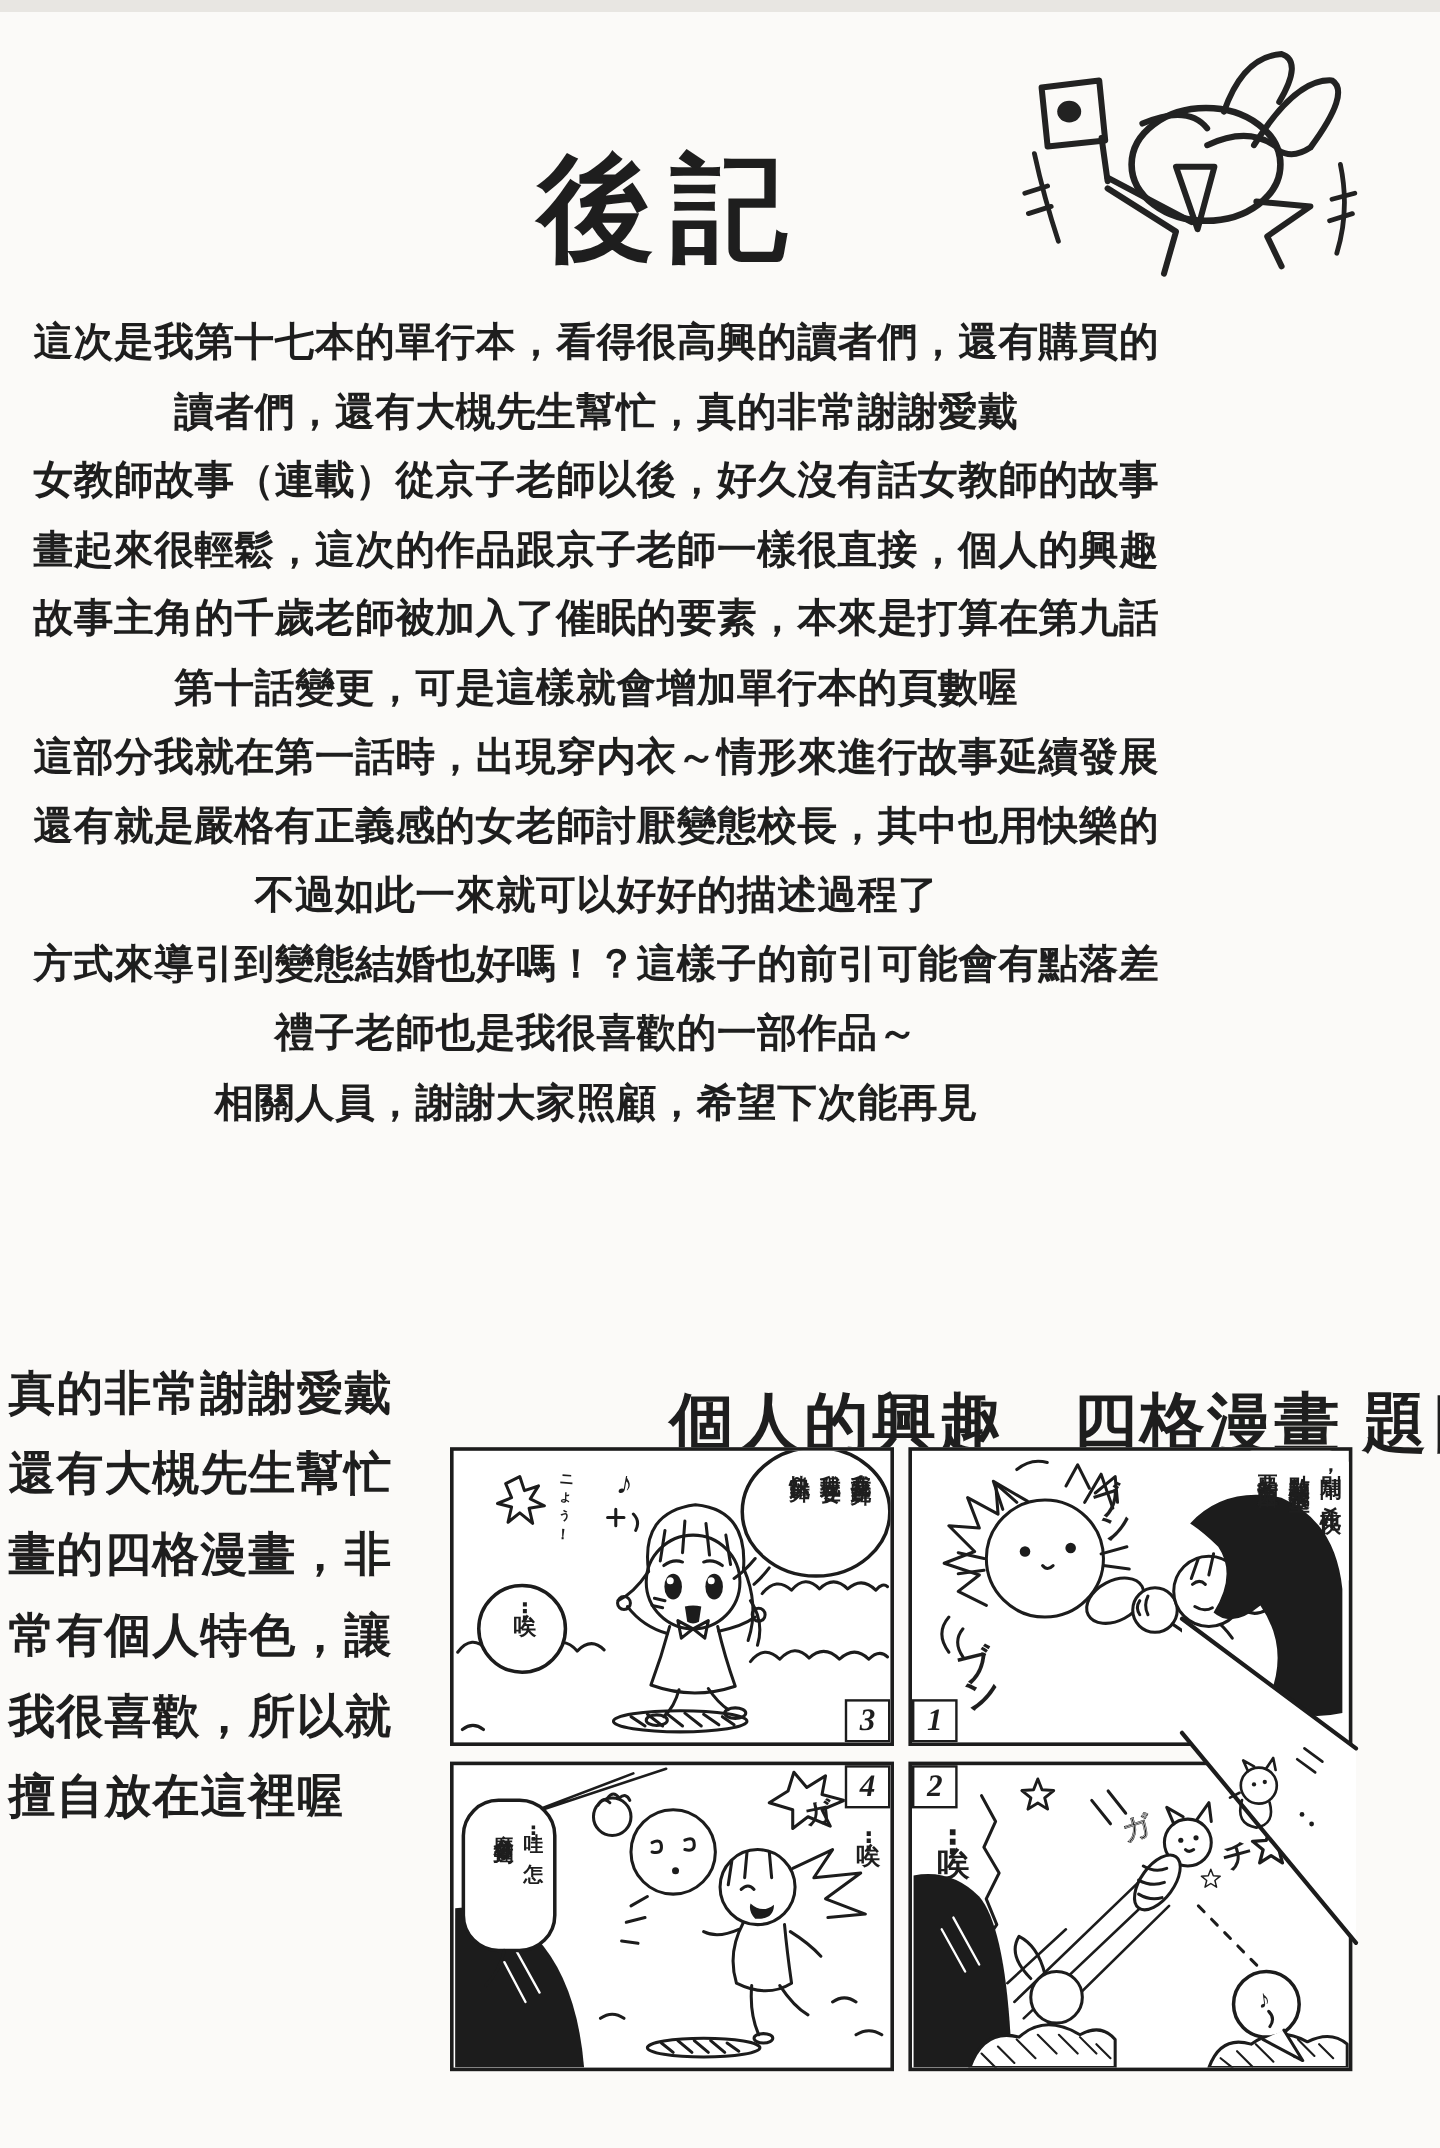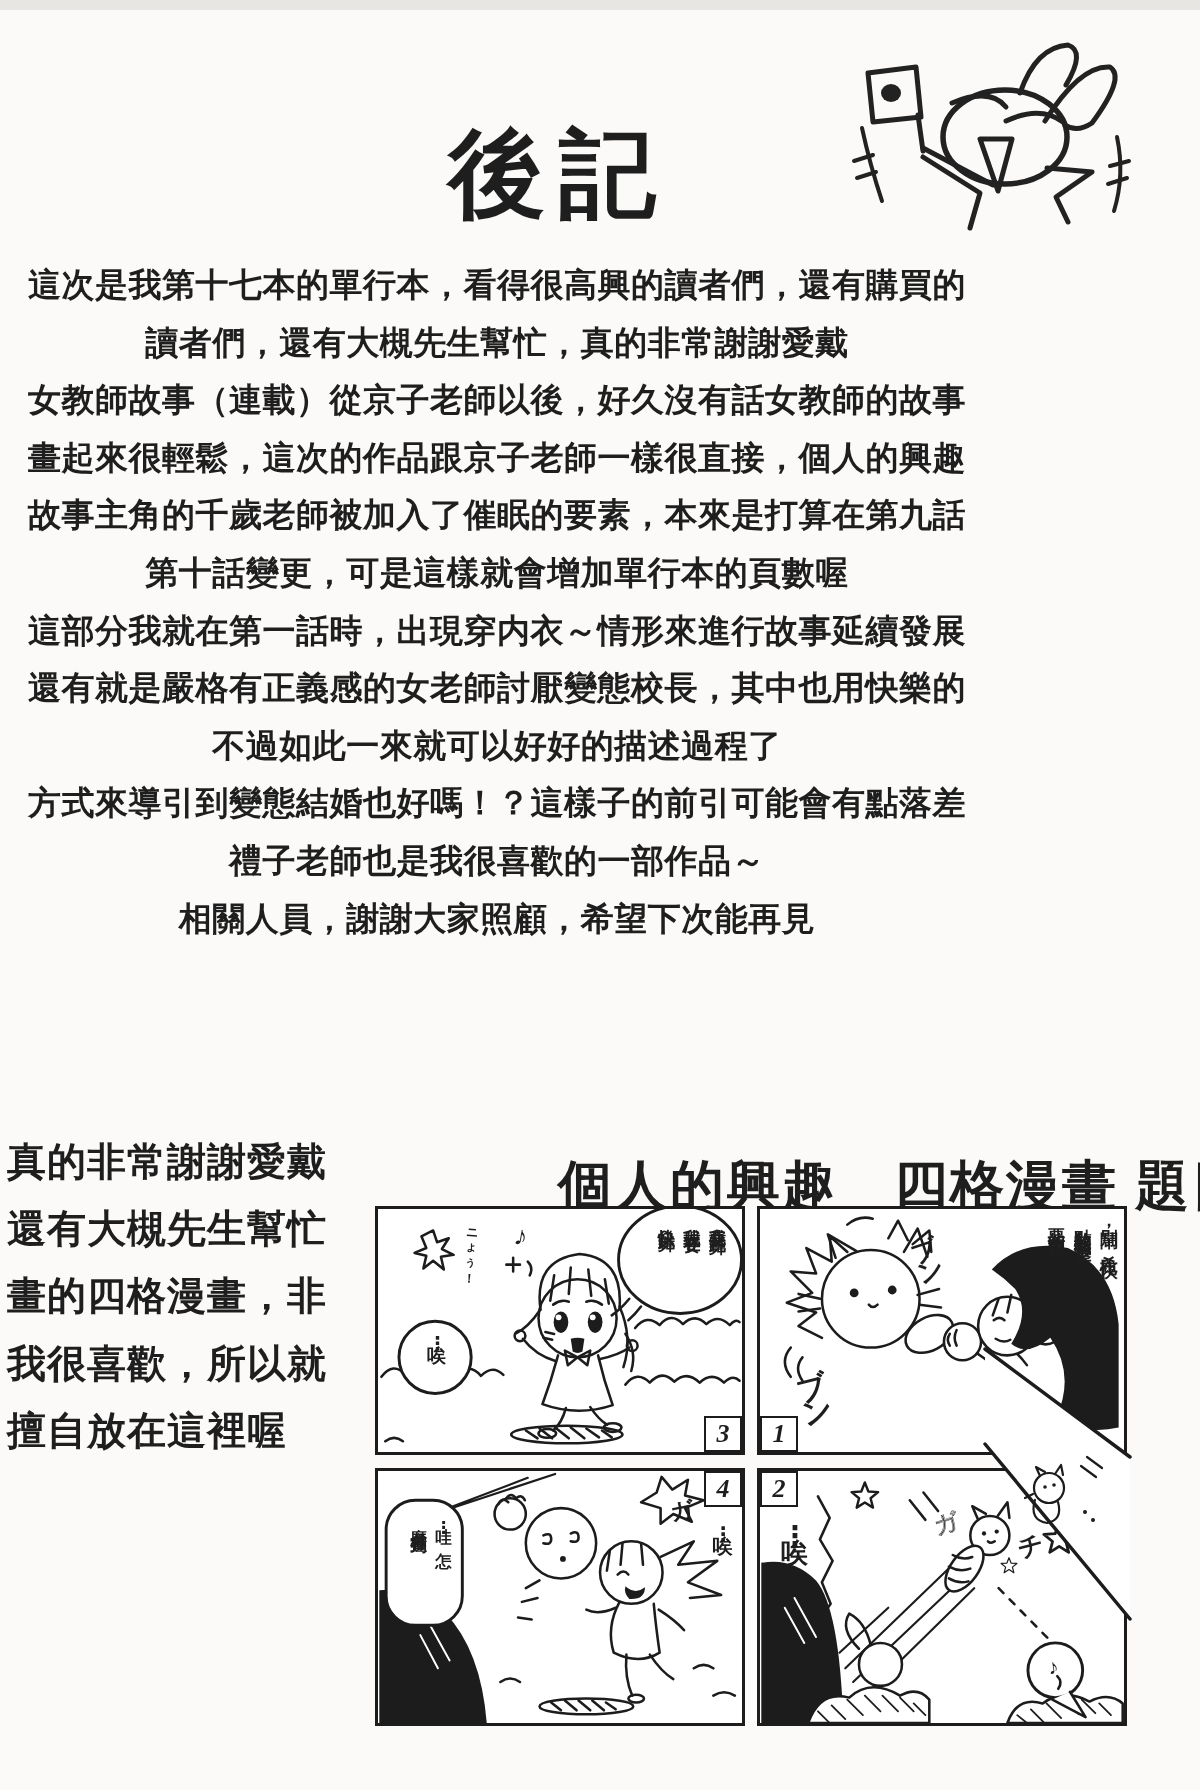--- a/index.html
+++ b/index.html
@@ -67,20 +67,21 @@
     <div class="ln">不過如此一來就可以好好的描述過程了</div>
     <div class="ln">方式來導引到變態結婚也好嗎！？這樣子的前引可能會有點落差</div>
     <div class="ln">禮子老師也是我很喜歡的一部作品～</div>
     <div class="ln">相關人員，謝謝大家照顧，希望下次能再見</div>
   </div>
 
   <div class="side-note">
     <div class="ln">真的非常謝謝愛戴</div>
     <div class="ln">還有大槻先生幫忙</div>
     <div class="ln">畫的四格漫畫，非</div>
+    <div class="ln">常有個人特色，讓</div>
     <div class="ln">我很喜歡，所以就</div>
     <div class="ln">擅自放在這裡喔</div>
   </div>
 
   <div class="comic-header">個人的興趣　四格漫畫 題目</div>
 
   <div class="panel" style="left:375px;top:1196px;width:370px;height:249px;">
     <svg class="art" viewBox="0 0 370 249">
       <g stroke="#1c1c1c" stroke-width="2.6" fill="none" stroke-linecap="round" stroke-linejoin="round">
         <path d="M2,172 Q14,156 27,170 Q40,154 53,169 Q66,155 78,170 Q92,157 104,171 Q116,159 127,170"></path>

